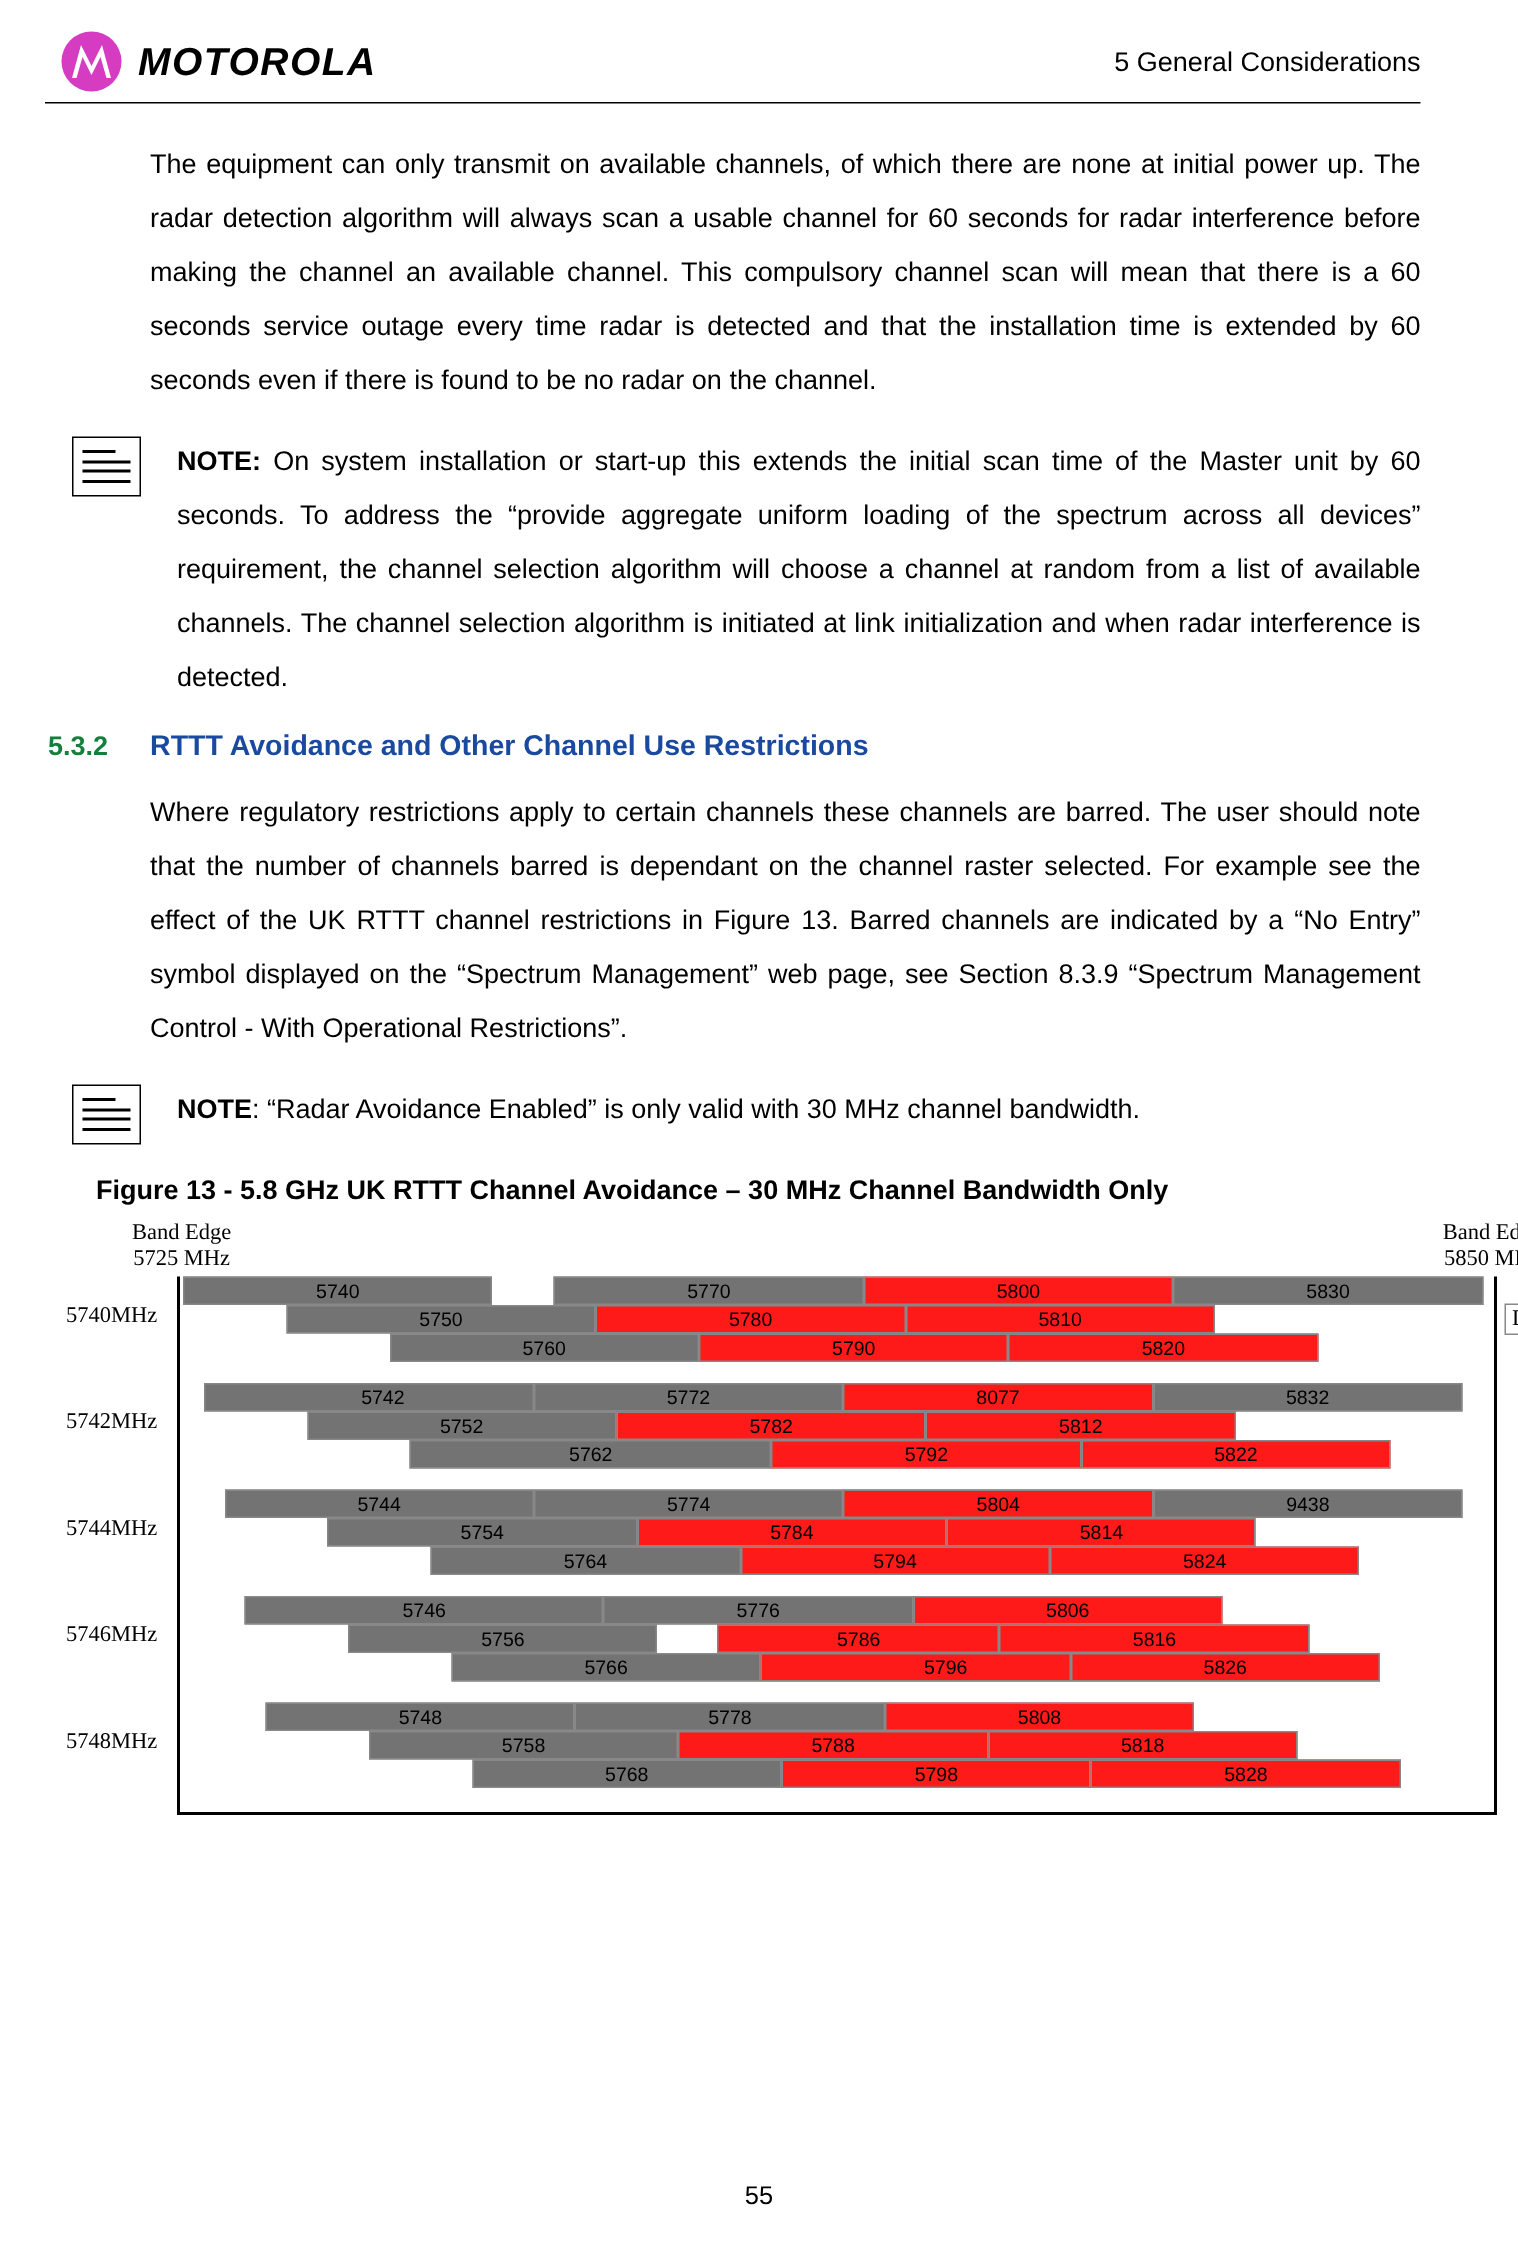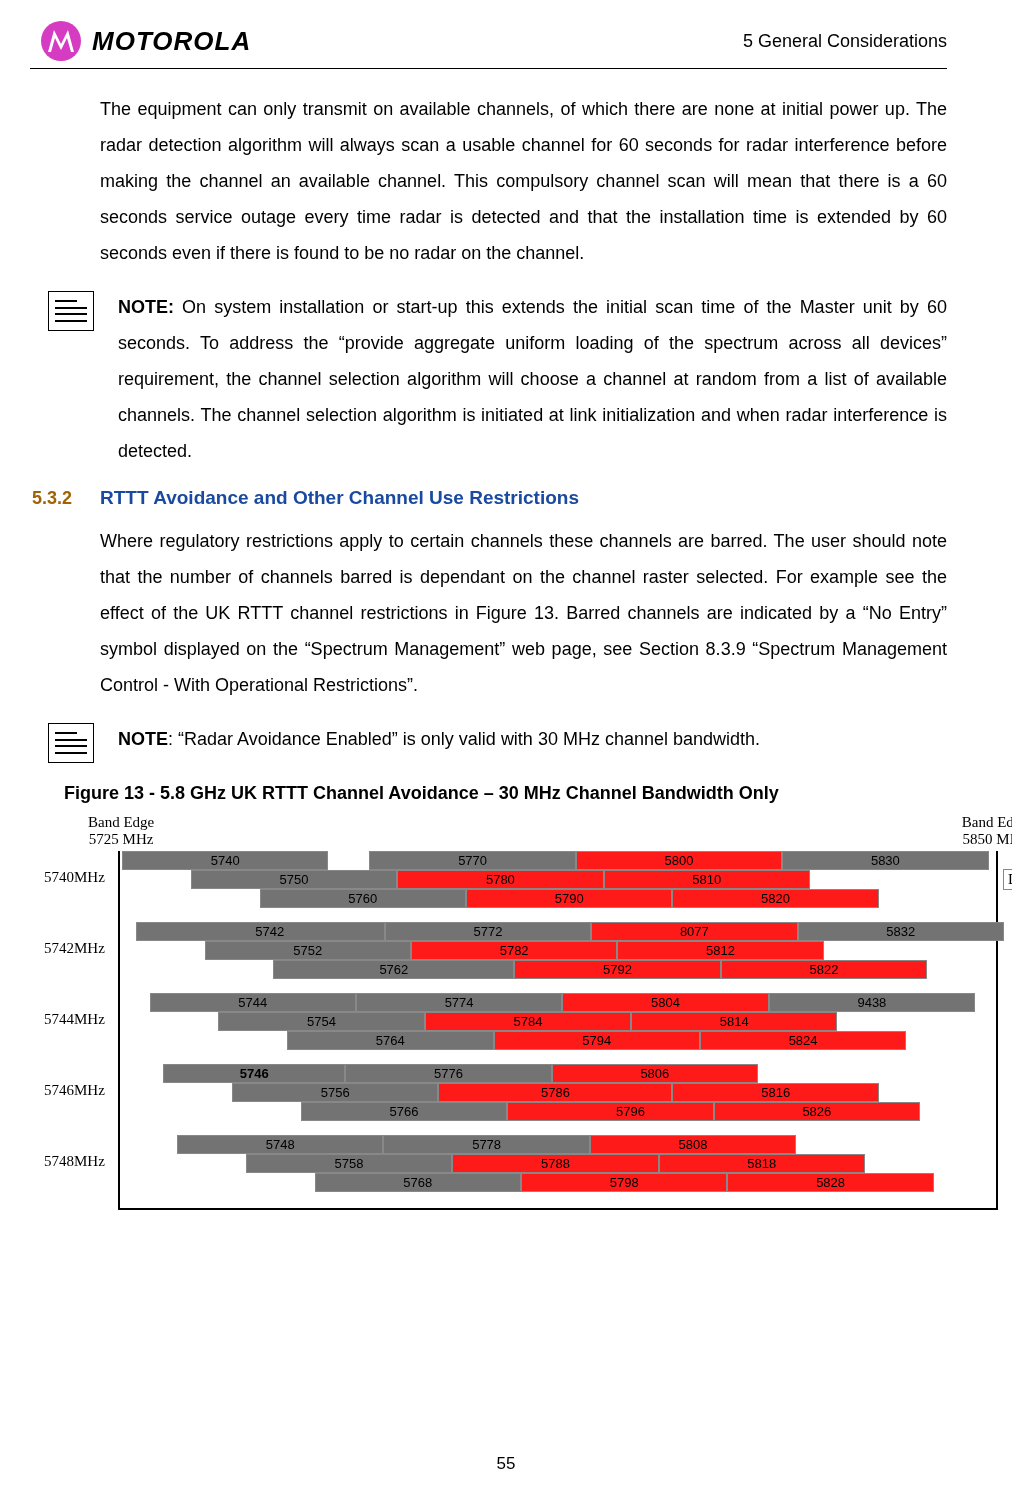--- a/index.html
+++ b/index.html
@@ -27,21 +27,21 @@
   .note-icon-box {
     width: 46px; height: 40px; border: 1px solid #000; margin-right: 24px;
     display: flex; flex-direction: column; justify-content: space-evenly;
     padding: 4px 6px; flex-shrink: 0; margin-top: 2px;
   }
   .note-icon-box .nl { height: 2px; background: #000; }
   .note-icon-box .nl.short { width: 70%; }
   .note-body { flex: 1; font-size: 18px; line-height: 2.0; text-align: justify; }
   .note-body .bold { font-weight: bold; }
   .subsection-row { display: flex; align-items: baseline; gap: 28px; margin: 10px 0 14px 0; }
-  .sub-num { color: #a16207; font-weight: bold; font-size: 18px; margin-left: 2px; }
+  .sub-num { color: #15803d; font-weight: bold; font-size: 18px; margin-left: 2px; }
   .sub-title { color: #1a4aa0; font-weight: bold; font-size: 19px; }
   .figure-caption { font-weight: bold; font-size: 18px; margin: 20px 0 10px 34px; }
   .figure-wrap { margin-left: 88px; width: 880px; position: relative; }
   .axis-top { display: flex; justify-content: space-between; font-family: "Times New Roman", serif; font-size: 15px; margin-bottom: 4px; gap: 48px; }
   .axis-top .lbl { text-align: center; line-height: 1.1; }
   .band-border { border-left: 2px solid #000; border-right: 2px solid #000; border-bottom: 2px solid #000; padding: 0 2px 2px 2px; position: relative; }
   .raster-group { margin: 4px 0 14px 0; position: relative; }
   .row-label { position: absolute; left: -78px; font-family: "Times New Roman", serif; font-size: 15px; top: 18px; }
   .default-label {
     position: absolute; right: -64px; top: 18px; font-family: "Times New Roman", serif; font-size: 15px;
@@ -140,21 +140,21 @@
           <div class="lead" style="width: 137.6px;"></div>
           <div class="chan" style="width: 206.4px;">5760</div>
           <div class="chan barred" style="width: 206.4px;">5790</div>
           <div class="chan barred" style="width: 206.4px;">5820</div>
         </div>
       </div>
       <div class="raster-group">
         <div class="row-label">5742MHz</div>
         <div class="chan-row">
           <div class="lead" style="width: 13.76px;"></div>
-          <div class="chan" style="width: 249px; padding-left: 19px;">5742</div>
+          <div class="chan" style="width: 220px; padding-left: 19px;">5742</div>
           <div class="chan" style="width: 206.4px;">5772</div>
           <div class="chan barred" style="width: 206.4px;">8077</div>
           <div class="chan" style="width: 206.4px;">5832</div>
         </div>
         <div class="chan-row">
           <div class="lead" style="width: 82.56px;"></div>
           <div class="chan" style="width: 206.4px;">5752</div>
           <div class="chan barred" style="width: 206.4px;">5782</div>
           <div class="chan barred" style="width: 206.4px;">5812</div>
         </div>
@@ -184,28 +184,28 @@
           <div class="lead" style="width: 165.12px;"></div>
           <div class="chan" style="width: 206.4px;">5764</div>
           <div class="chan barred" style="width: 206.4px;">5794</div>
           <div class="chan barred" style="width: 206.4px;">5824</div>
         </div>
       </div>
       <div class="raster-group">
         <div class="row-label">5746MHz</div>
         <div class="chan-row">
           <div class="lead" style="width: 41.28px;"></div>
-          <div class="chan" style="width: 182px; font-weight: bold;">5746</div>
+          <div class="chan" style="width: 239px;">5746</div>
           <div class="chan" style="width: 206.4px;">5776</div>
           <div class="chan barred" style="width: 206.4px;">5806</div>
         </div>
         <div class="chan-row">
           <div class="lead" style="width: 110.08px;"></div>
           <div class="chan" style="width: 206.4px;">5756</div>
-          <div class="chan barred" style="width: 234px;">5786</div>
+          <div class="chan barred" style="width: 188px; margin-left: 40px;">5786</div>
           <div class="chan barred" style="width: 206.4px;">5816</div>
         </div>
         <div class="chan-row">
           <div class="lead" style="width: 178.88px;"></div>
           <div class="chan" style="width: 206.4px;">5766</div>
           <div class="chan barred" style="width: 206.4px; padding-left: 40px;">5796</div>
           <div class="chan barred" style="width: 206.4px;">5826</div>
         </div>
       </div>
       <div class="raster-group">

